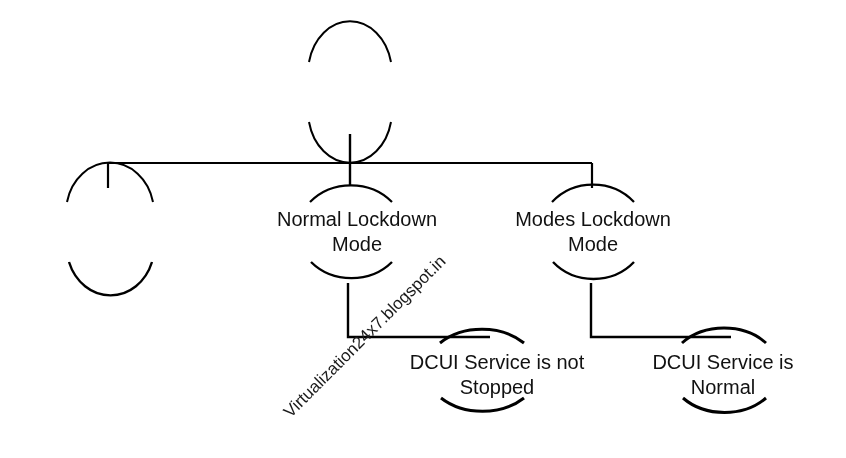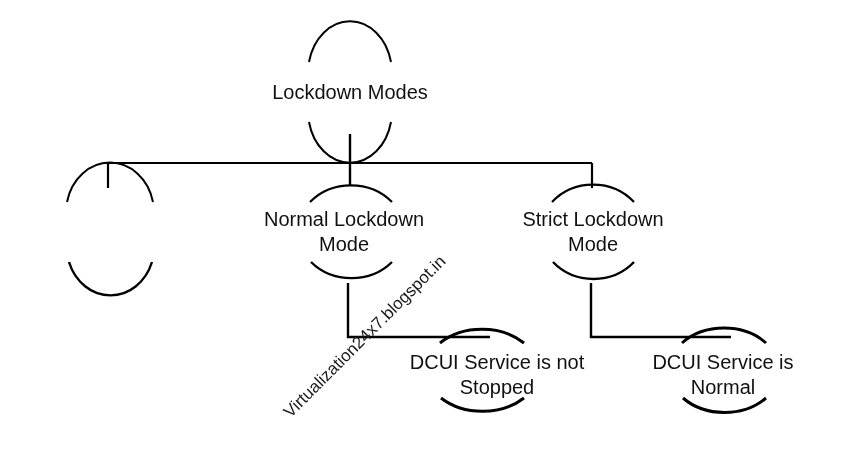--- a/index.html
+++ b/index.html
@@ -76,27 +76,26 @@
 
       <path d="M 440 343 A 58 44 0 0 1 524 343" stroke-width="3"></path>
       <path d="M 441 398 A 58 44 0 0 0 524 398" stroke-width="3"></path>
 
       <path d="M 682 343 A 56 44 0 0 1 766 343" stroke-width="3"></path>
       <path d="M 683 398 A 56 44 0 0 0 766 398" stroke-width="3"></path>
 
     </g>
   </svg>
 
-  <div class="node-label" style="left:240px; top:80px; width:220px;">Lockdown Modes</div>
 
 
-  <div class="node-label" style="left:234px; top:207px; width:220px;">Normal Lockdown
+  <div class="node-label" style="left:247px; top:207px; width:220px;">Normal Lockdown
 Mode</div>
 
-  <div class="node-label" style="left:483px; top:207px; width:220px;">Strict Lockdown
+  <div class="node-label" style="left:483px; top:207px; width:220px;">Modes Lockdown
 Mode</div>
 
   <div class="node-label" style="left:382px; top:350px; width:230px;">DCUI Service is not
 Stopped</div>
 
   <div class="node-label" style="left:613px; top:350px; width:220px;">DCUI Service is
 Normal</div>
 
   <div class="watermark-text" style="left:294px; top:402px; transform: rotate(-45deg);">Virtualization24x7.blogspot.in</div>
 

